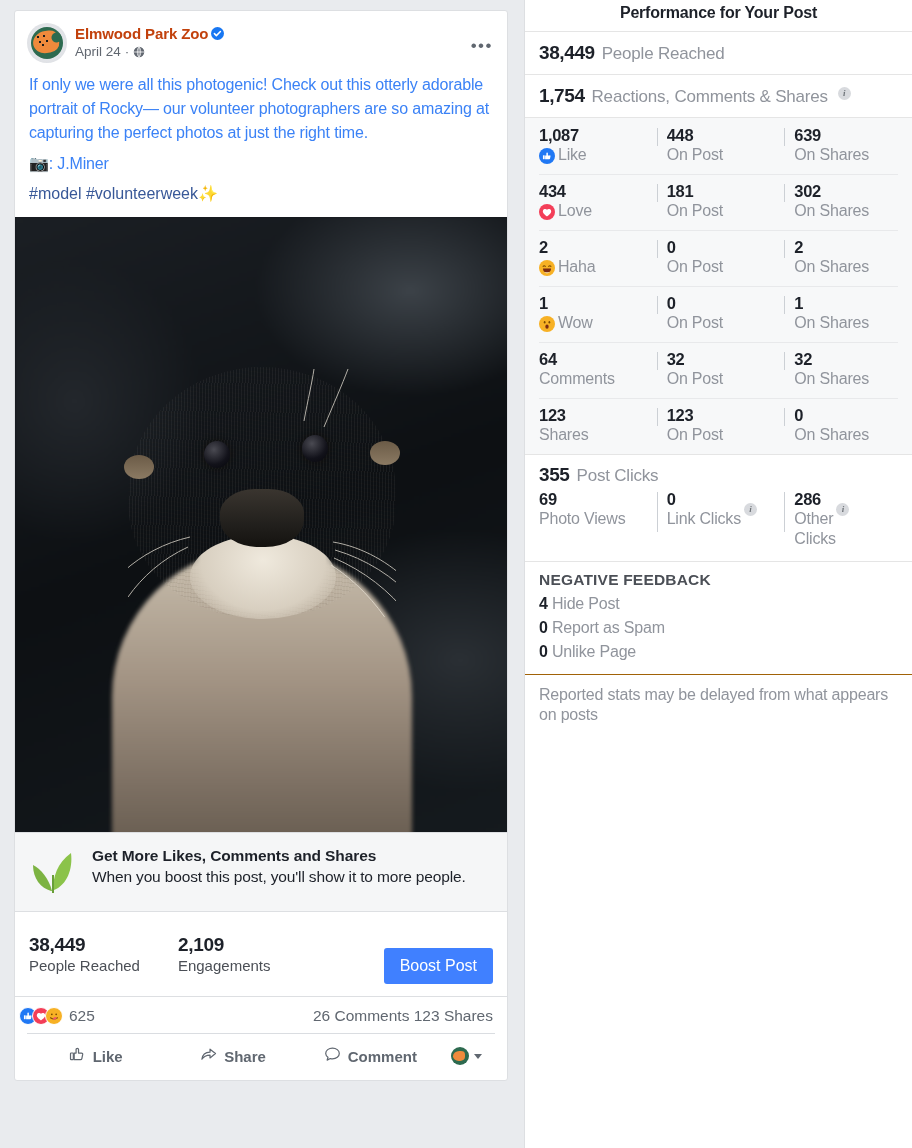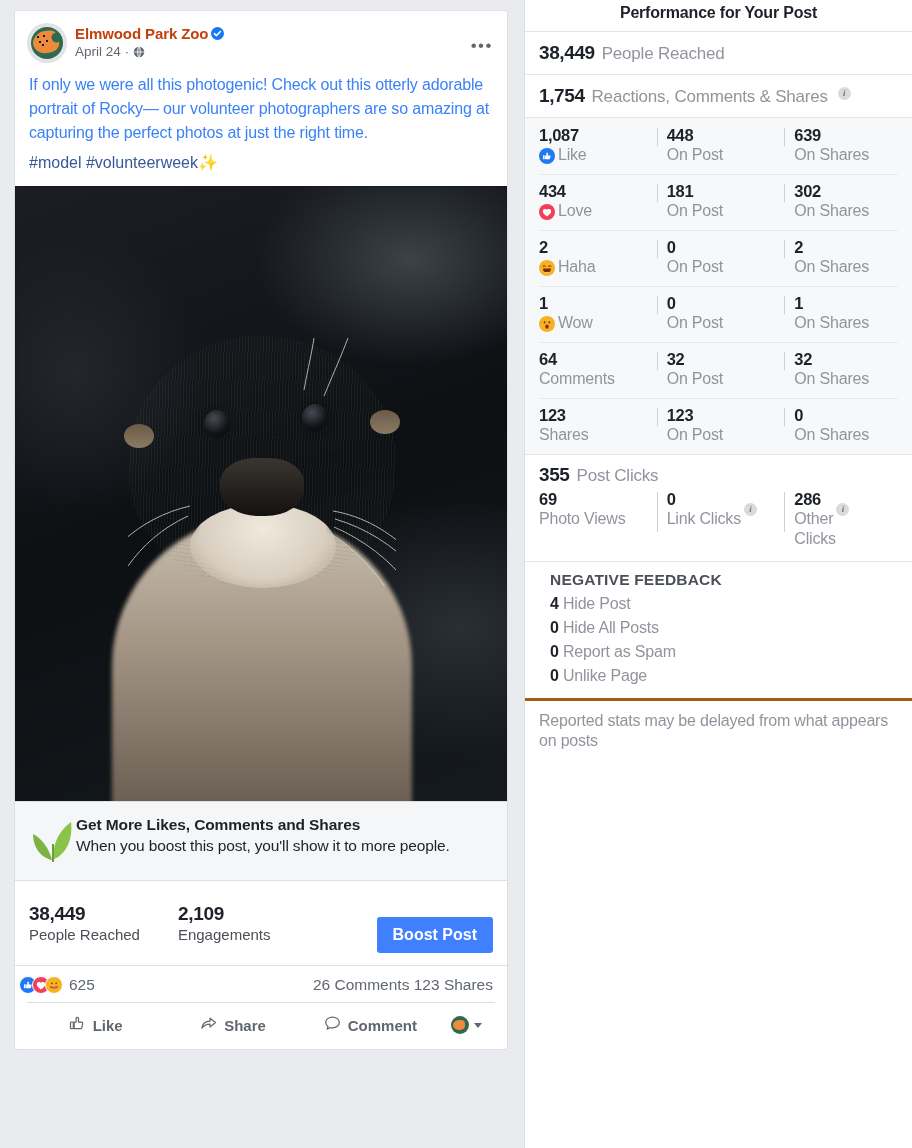--- a/index.html
+++ b/index.html
@@ -116,34 +116,34 @@
   }
   .ear { position:absolute; width: 30px; height: 24px; border-radius: 50%;
     background: linear-gradient(180deg,#6b5b47,#8b7a63); }
   .ear.l { left: -4px; top: 88px; }
   .ear.r { right: -4px; top: 74px; }
   .whiskers {
     position:absolute; inset:0; pointer-events:none;
   }
   .boost-band {
     background: #f5f6f7; border-top: 1px solid #dddfe2; border-bottom: 1px solid #dddfe2;
-    display: flex; padding: 14px 14px 16px 14px; gap: 1px;
+    display: flex; padding: 14px 14px 16px 14px; gap: 17px;
   }
   .leaf-icon { flex: 0 0 46px; width: 46px; height: 48px; position: relative; }
   .boost-title { font-size: 15.5px; font-weight: bold; color: #1d2129; letter-spacing:-.1px;}
   .boost-sub { font-size: 15.5px; color: #1d2129; line-height: 22px; margin-top: 1px; letter-spacing:-.15px;}
 
   .summary-row {
     display: flex; align-items: center; padding: 12px 14px; border-bottom: 1px solid #dddfe2;
   }
   .sum-block { margin-right: 38px; }
   .sum-num { font-size: 19px; font-weight: bold; color: #1d2129; letter-spacing:-.3px; }
   .sum-label { font-size: 15px; color: #4b4f56; margin-top: 1px; }
   .boost-btn {
-    margin-left: auto; background: #4080ff; color: #fff; font-size: 16px; font-weight: bold;
+    margin-left: auto; background: #4080ff; color: #fff; font-size: 16px; font-weight: normal;
     padding: 9px 16px; border: none; border-radius: 3px; cursor: pointer;
     font-family: "Liberation Sans", sans-serif;
     margin-top: 24px;
   }
 
   .react-row { display: flex; align-items: center; padding: 10px 14px 8px 4px; }
   .react-pills { display: flex; align-items: center; }
   .pill { width: 18px; height: 18px; border-radius: 50%; border: 1.5px solid #fff; position: relative; }
   .pill + .pill { margin-left: -5px; }
   .pill.like { background: #2078f4; }
@@ -205,21 +205,21 @@
 
   .clicks-sec { border-bottom: 1px solid #e5e5e5; padding-bottom: 6px; }
   .clicks-head { padding: 9px 14px 2px 14px; display: flex; align-items: baseline; gap: 7px; }
   .clicks-grid { display: flex; padding: 2px 0 6px 14px; }
   .ck-cell { width: 128px; position: relative; padding-left: 10px; }
   .ck-cell:first-child { padding-left: 0; width: 118px; }
   .ck-cell:not(:first-child)::before {
     content:""; position:absolute; left:0; top:2px; width:1px; height:40px; background:#ccd0d5;
   }
 
-  .neg { border-bottom: 3px solid #a16207; padding: 9px 14px 10px 25px; }
+  .neg { border-bottom: 1px solid #a16207; padding: 9px 14px 10px 14px; }
   .neg-title { font-size: 15.5px; font-weight: bold; color: #4b4f56; letter-spacing: .2px; margin-bottom: 3px; }
   .neg-grid { display: flex; flex-wrap: wrap; flex-direction: column; }
   .neg-item { width: 50%; font-size: 16px; line-height: 24px; color: #90949c; letter-spacing:-.2px;}
   .neg-item b { color: #1d2129; font-weight: bold; }
   .ins-note { padding: 10px 14px; font-size: 16px; line-height: 20px; color: #90949c; letter-spacing:-.2px;}
 </style>
 </head>
 <body>
 
 <div class="screen">
@@ -245,20 +245,21 @@
                   <circle cx="8" cy="8" r="7" fill="#616770"></circle>
                   <path d="M8 1v14M1 8h14M8 1c3 3 3 11 0 14M8 1C5 4 5 12 8 15" stroke="#fff" stroke-width="1" fill="none"></path>
                 </svg></span>
           </div>
         </div>
         <div class="dots">•••</div>
       </div>
 
       <div class="post-text">
         <p>If only we were all this photogenic! Check out this otterly adorable portrait of Rocky— our volunteer photographers are so amazing at capturing the perfect photos at just the right time.</p>
+        <p>📷: J.Miner</p>
       </div>
       <div class="hashtags">#model #volunteerweek✨</div>
 
       <div class="photo">
         <div class="bg"></div>
         <div class="otter-body"></div>
         <div class="otter-head">
           <div class="fur"></div>
           <div class="ear l"></div>
             <div class="ear r"></div>
@@ -534,21 +535,20 @@
             </div>
           <div class="bd-lbl">Clicks</div>
         </div>
       </div>
     </div>
 
     <div class="neg">
       <div class="neg-title">NEGATIVE FEEDBACK</div>
       <div class="neg-grid">
         <div class="neg-item"><b>4</b> <span>Hide Post</span></div>
-        <div class="neg-item"><b>0</b> <span>Hide All Posts</span></div>
         <div class="neg-item"><b>0</b> <span>Report as Spam</span></div>
         <div class="neg-item"><b>0</b> <span>Unlike Page</span></div>
       </div>
     </div>
 
     <div class="ins-note">Reported stats may be delayed from what appears on posts</div>
   </div>
 
 </div>
 

